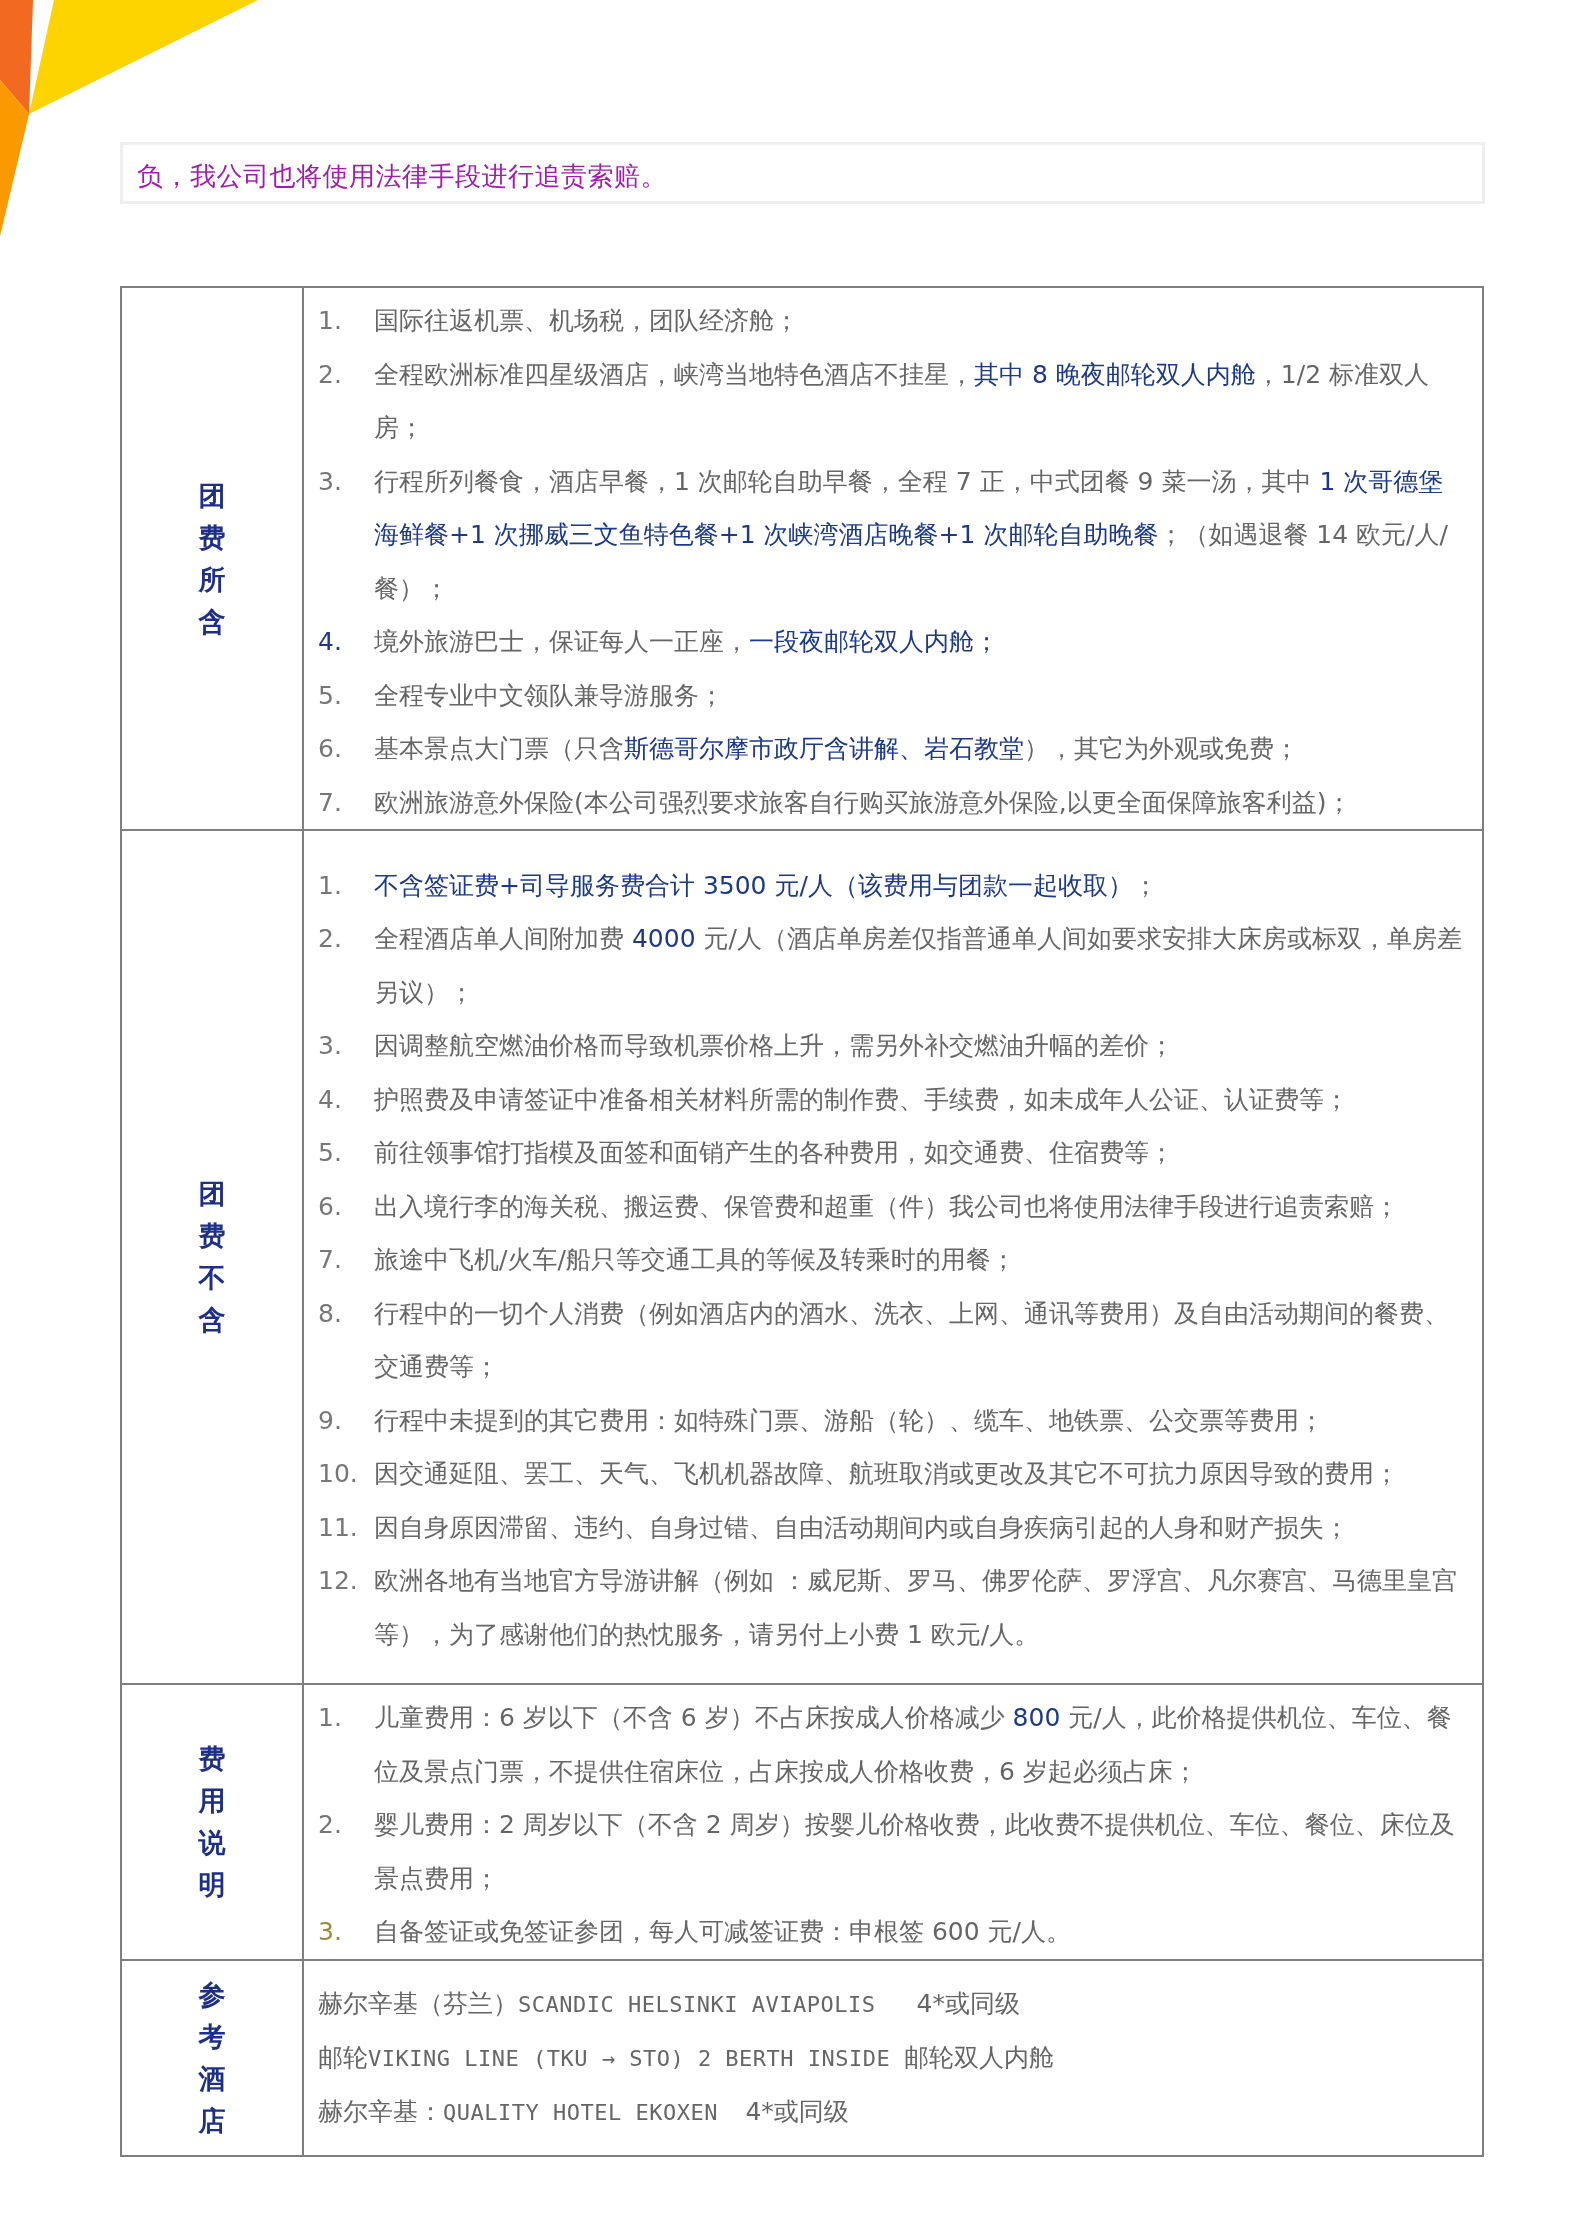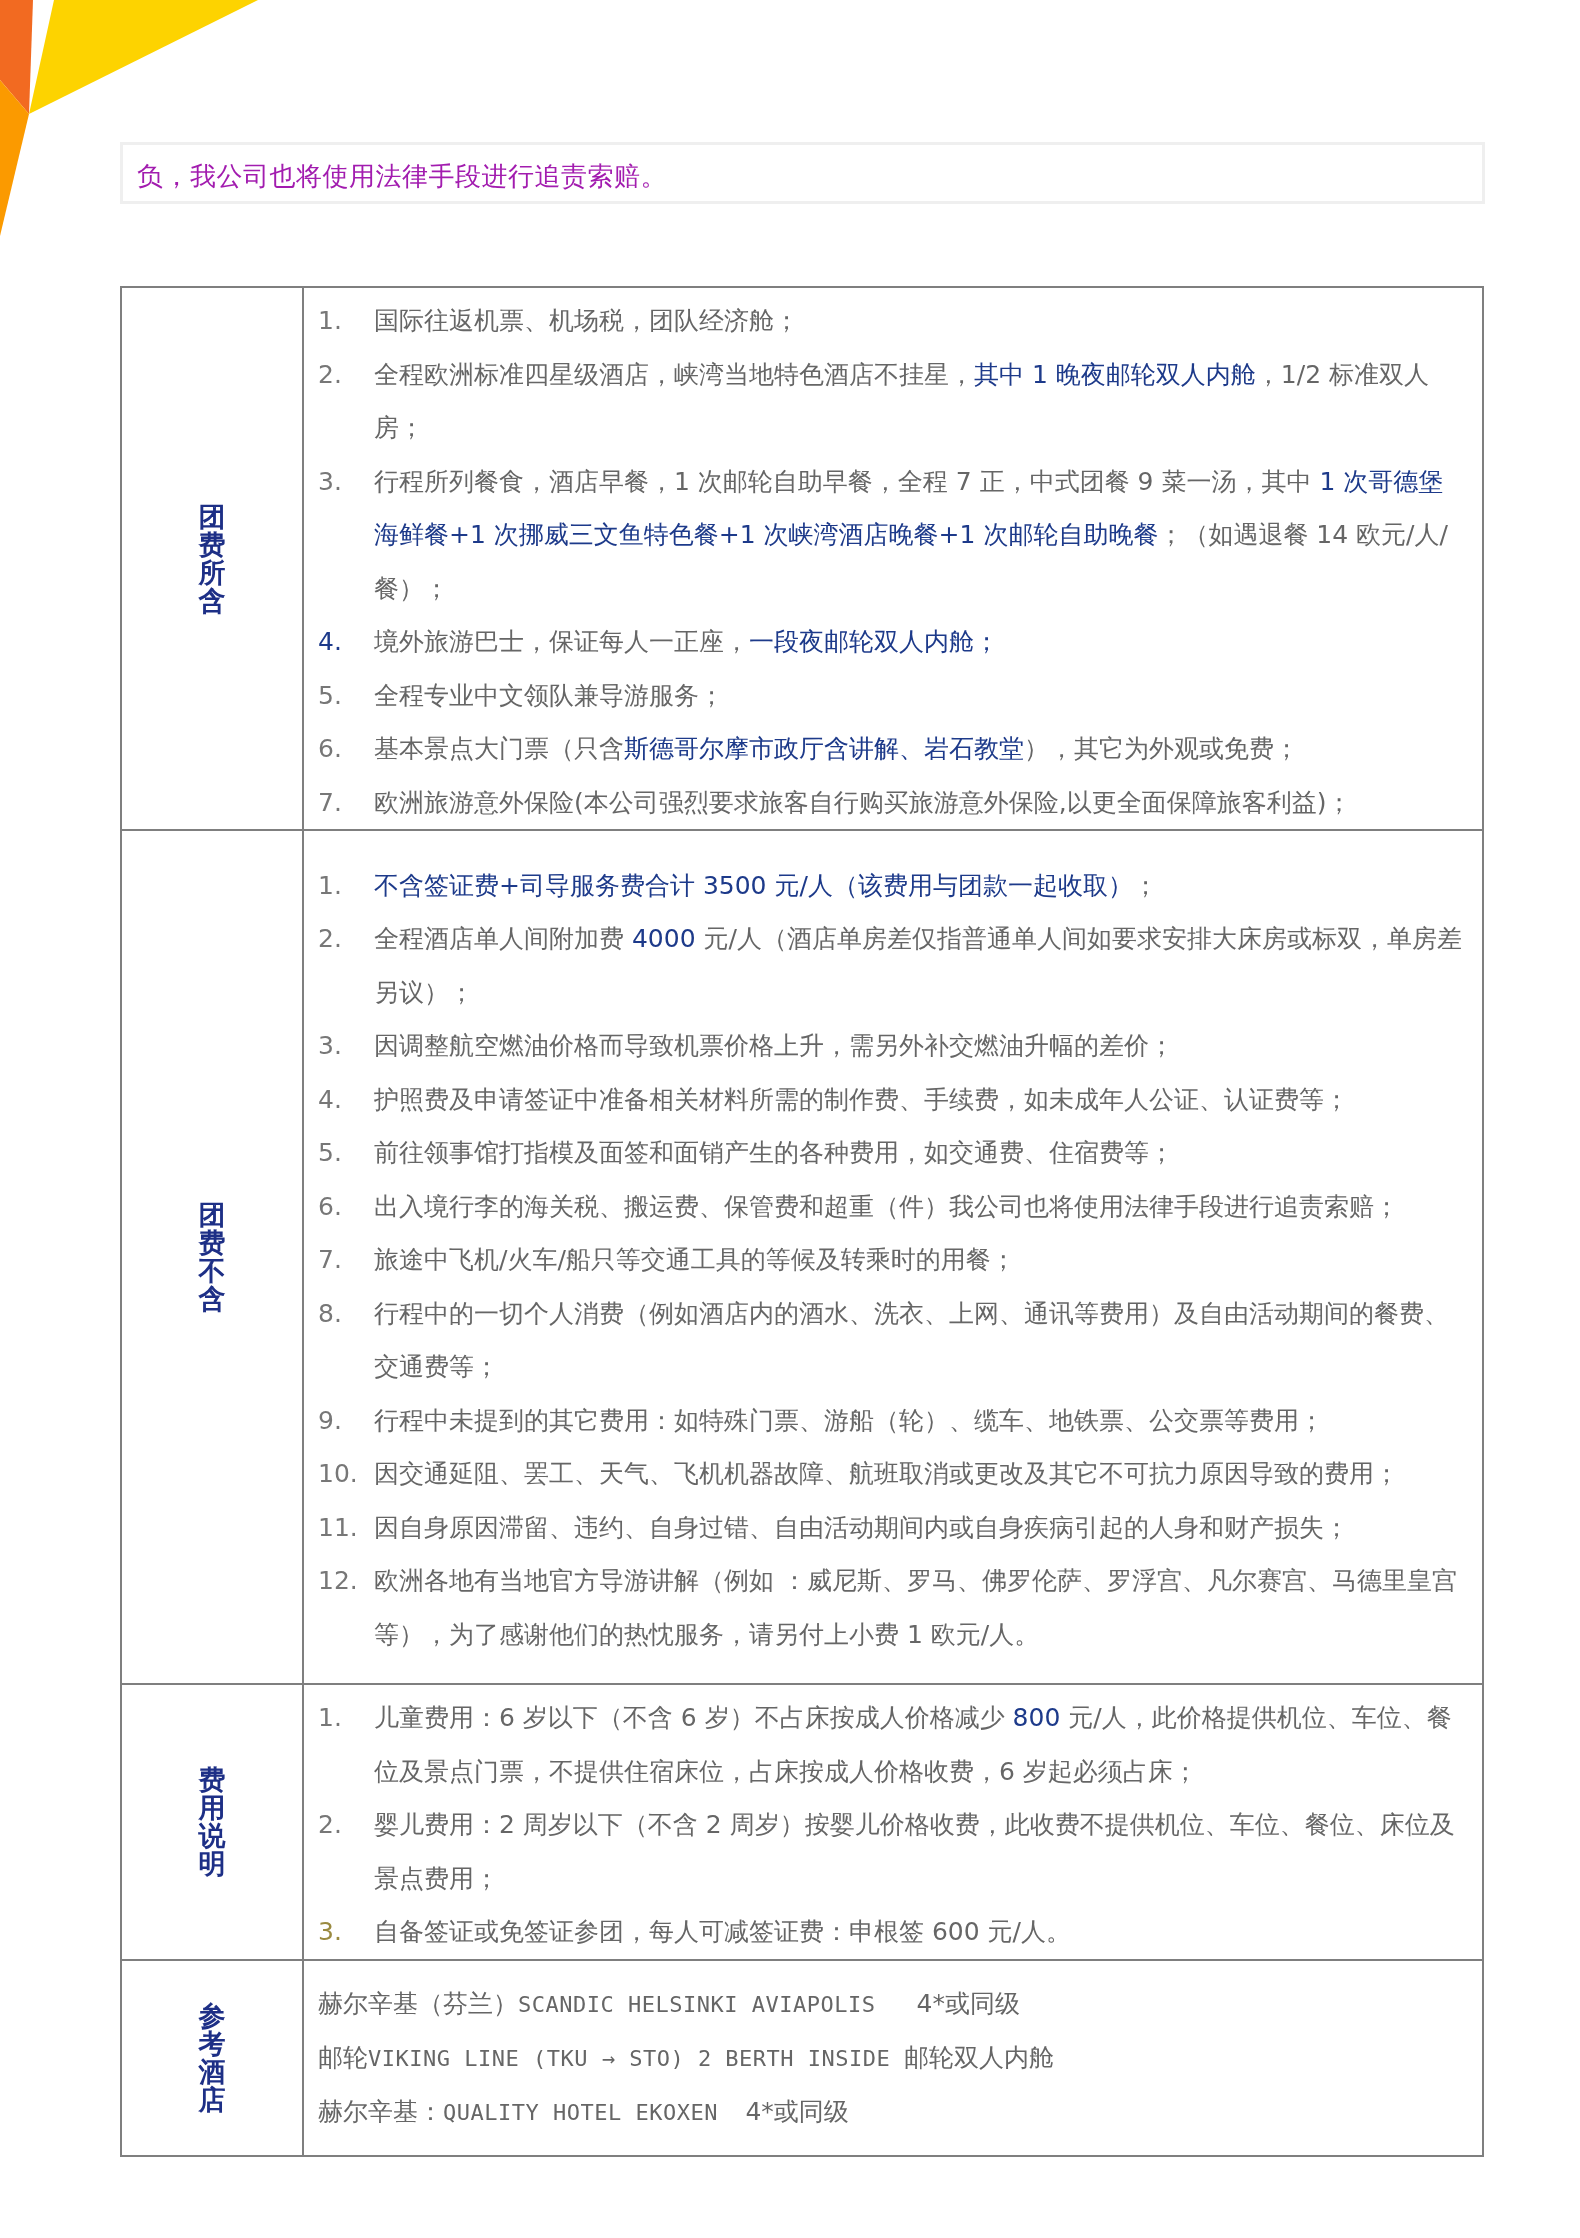--- a/index.html
+++ b/index.html
@@ -5,21 +5,21 @@
   html, body { margin:0; padding:0; background:#ffffff; }
   body { width:1580px; height:2238px; position:relative; overflow:hidden;
          font-family:"DejaVu Sans", "Liberation Sans", sans-serif; }
   .deco { position:absolute; left:0; top:0; width:800px; height:260px; }
   .note-box { position:absolute; left:120px; top:142px; width:1359px; height:56px;
               border:3px solid #efefef; background:#fff; box-sizing:content-box; }
   .note-text { position:absolute; left:14px; top:14px; font-size:26px; color:#a21caf; letter-spacing:0.5px; }
   table.fees { position:absolute; left:120px; top:286px; width:1364px; border-collapse:collapse; }
   table.fees td { border:2px solid #7f7f7f; vertical-align:middle; }
   td.label { width:178px; text-align:center; }
-  .vlabel { display:inline-block; font-size:27px; font-weight:bold; color:#1d2f86; line-height:28px; width:30px; word-break:break-all; }
+  .vlabel { display:inline-block; font-size:27px; font-weight:bold; color:#1d2f86; line-height:42px; width:30px; word-break:break-all; }
   td.content { padding:6px 14px 0 14px; }
   .item { display:flex; font-size:25px; color:#666666; line-height:53.5px; }
   .num { width:56px; flex:none; color:#777777; }
   .num.blue { color:#1d3a8a; }
   .num.gold { color:#9a8a40; }
   .txt { flex:1; }
   .hl { color:#1d3a8a; }
   .hotel { font-size:25px; color:#666666; line-height:53px; white-space:pre; }
   .mono { font-family:"DejaVu Sans Mono", "Liberation Mono", monospace; font-size:22px; letter-spacing:0.5px; }
 </style>
@@ -40,21 +40,21 @@
   <tbody>
       <tr style="height:536px">
     <td class="label"><span class="vlabel">团费所含</span></td>
     <td class="content">
           <div class="item">
             <span class="num">1.</span>
             <span class="txt"><span>国际往返机票、机场税，团队经济舱；</span></span>
           </div>
           <div class="item">
             <span class="num">2.</span>
-            <span class="txt"><span>全程欧洲标准四星级酒店，峡湾当地特色酒店不挂星，</span><span class="hl">其中 1 晚夜邮轮双人内舱</span><span>，1/2 标准双人房；</span></span>
+            <span class="txt"><span>全程欧洲标准四星级酒店，峡湾当地特色酒店不挂星，</span><span class="hl">其中 8 晚夜邮轮双人内舱</span><span>，1/2 标准双人房；</span></span>
           </div>
           <div class="item">
             <span class="num">3.</span>
             <span class="txt"><span>行程所列餐食，酒店早餐，1 次邮轮自助早餐，全程 7 正，中式团餐 9 菜一汤，其中 </span><span class="hl">1 次哥德堡海鲜餐+1 次挪威三文鱼特色餐+1 次峡湾酒店晚餐+1 次邮轮自助晚餐</span><span>；（如遇退餐 14 欧元/人/餐）；</span></span>
           </div>
           <div class="item">
             <span class="num blue">4.</span>
             <span class="txt"><span>境外旅游巴士，保证每人一正座，</span><span class="hl">一段夜邮轮双人内舱；</span></span>
           </div>
           <div class="item">

